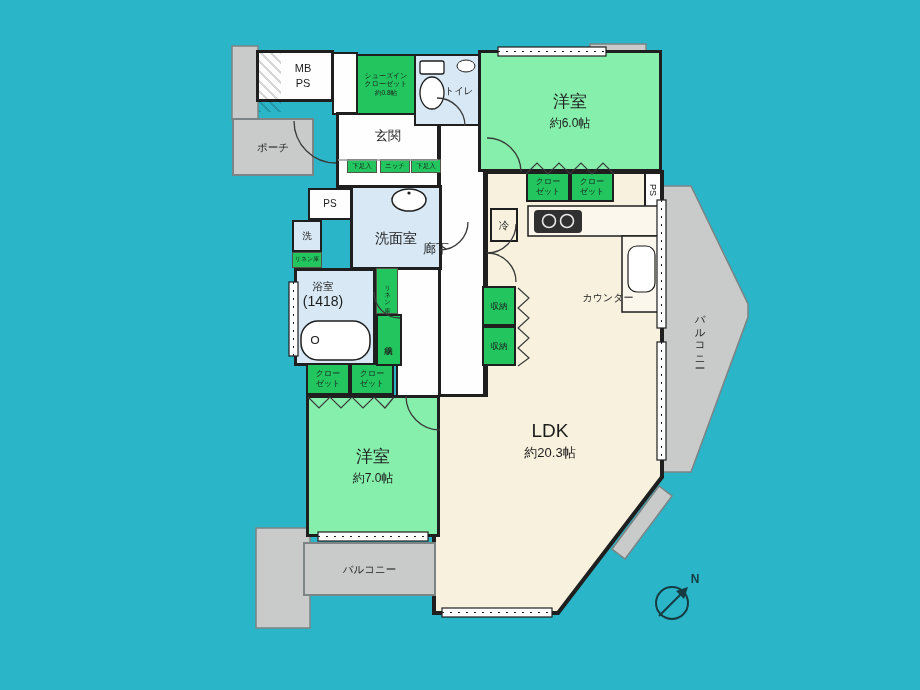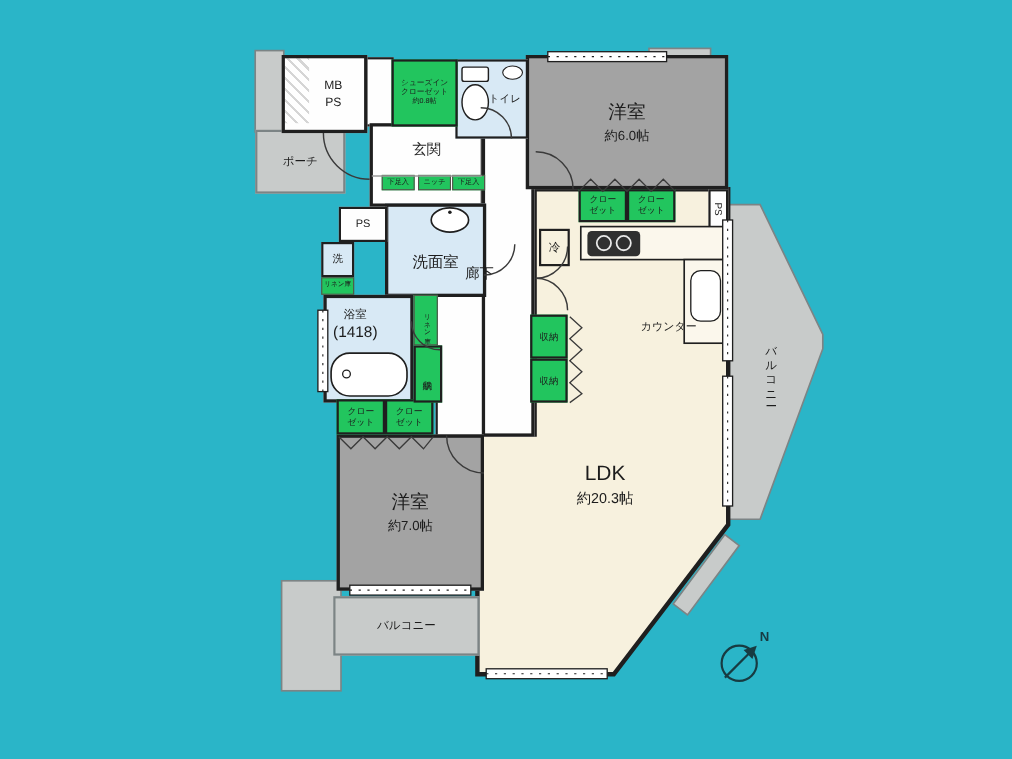--- a/index.html
+++ b/index.html
@@ -2,21 +2,21 @@
 <html><head>
 <meta charset="utf-8">
 <style>
   html,body{margin:0;padding:0}
   body{width:920px;height:690px;background:#2ab5c8;font-family:"Liberation Sans","DejaVu Sans",sans-serif;color:#1c1c1c;position:relative;overflow:hidden}
   .room{position:absolute;display:flex;flex-direction:column;align-items:center;justify-content:center;text-align:center;box-sizing:border-box;line-height:1.2}
   .lbl{position:absolute;display:flex;flex-direction:column;align-items:center;justify-content:center;text-align:center;line-height:1.25;box-sizing:border-box}
   .b3{border:3px solid #1f1f1f}
   .b2{border:2px solid #1f1f1f}
   .b1{border:1px solid #55524a}
-  .cream{background:#a3a3a3}
+  .cream{background:#86efac}
   .blue{background:#d8e9f5}
   .yellow{background:#22c55e}
   .white{background:#fefefe}
   .gray{background:#c8cbca;border:2px solid #7c8485}
   .vert{writing-mode:vertical-rl}
   svg.layer{position:absolute;left:0;top:0;pointer-events:none}
   .hatch{position:absolute;background:repeating-linear-gradient(45deg,rgba(0,0,0,.16) 0 2px,transparent 2px 7px)}
 </style>
 </head>
 <body>
@@ -52,21 +52,21 @@
   <div style="font-size:12px;margin-top:3px">約7.0帖</div>
 </div>
 
 <div class="room blue b2" style="left:414px;top:54px;width:66px;height:72px"></div>
 <div class="room blue b3" style="left:350px;top:185px;width:92px;height:85px"></div>
 <div class="room blue b3" style="left:294px;top:268px;width:82px;height:98px"></div>
 <div class="room blue b2" style="left:292px;top:220px;width:30px;height:32px">
   <div style="font-size:9.5px">洗</div>
 </div>
 
-<div class="room white b3" style="left:256px;top:50px;width:78px;height:71px">
+<div class="room white b3" style="left:256px;top:50px;width:78px;height:52px">
   <div class="hatch" style="left:0;top:0;width:22px;height:59px"></div>
   <div style="font-size:11px;margin-left:16px;line-height:1.35">
     <div>MB</div>
     <div>PS</div>
   </div>
 </div>
 <div class="room white b2" style="left:308px;top:188px;width:44px;height:32px">
   <div style="font-size:10px">PS</div>
 </div>
 <div class="room white b2" style="left:644px;top:172px;width:18px;height:36px">

